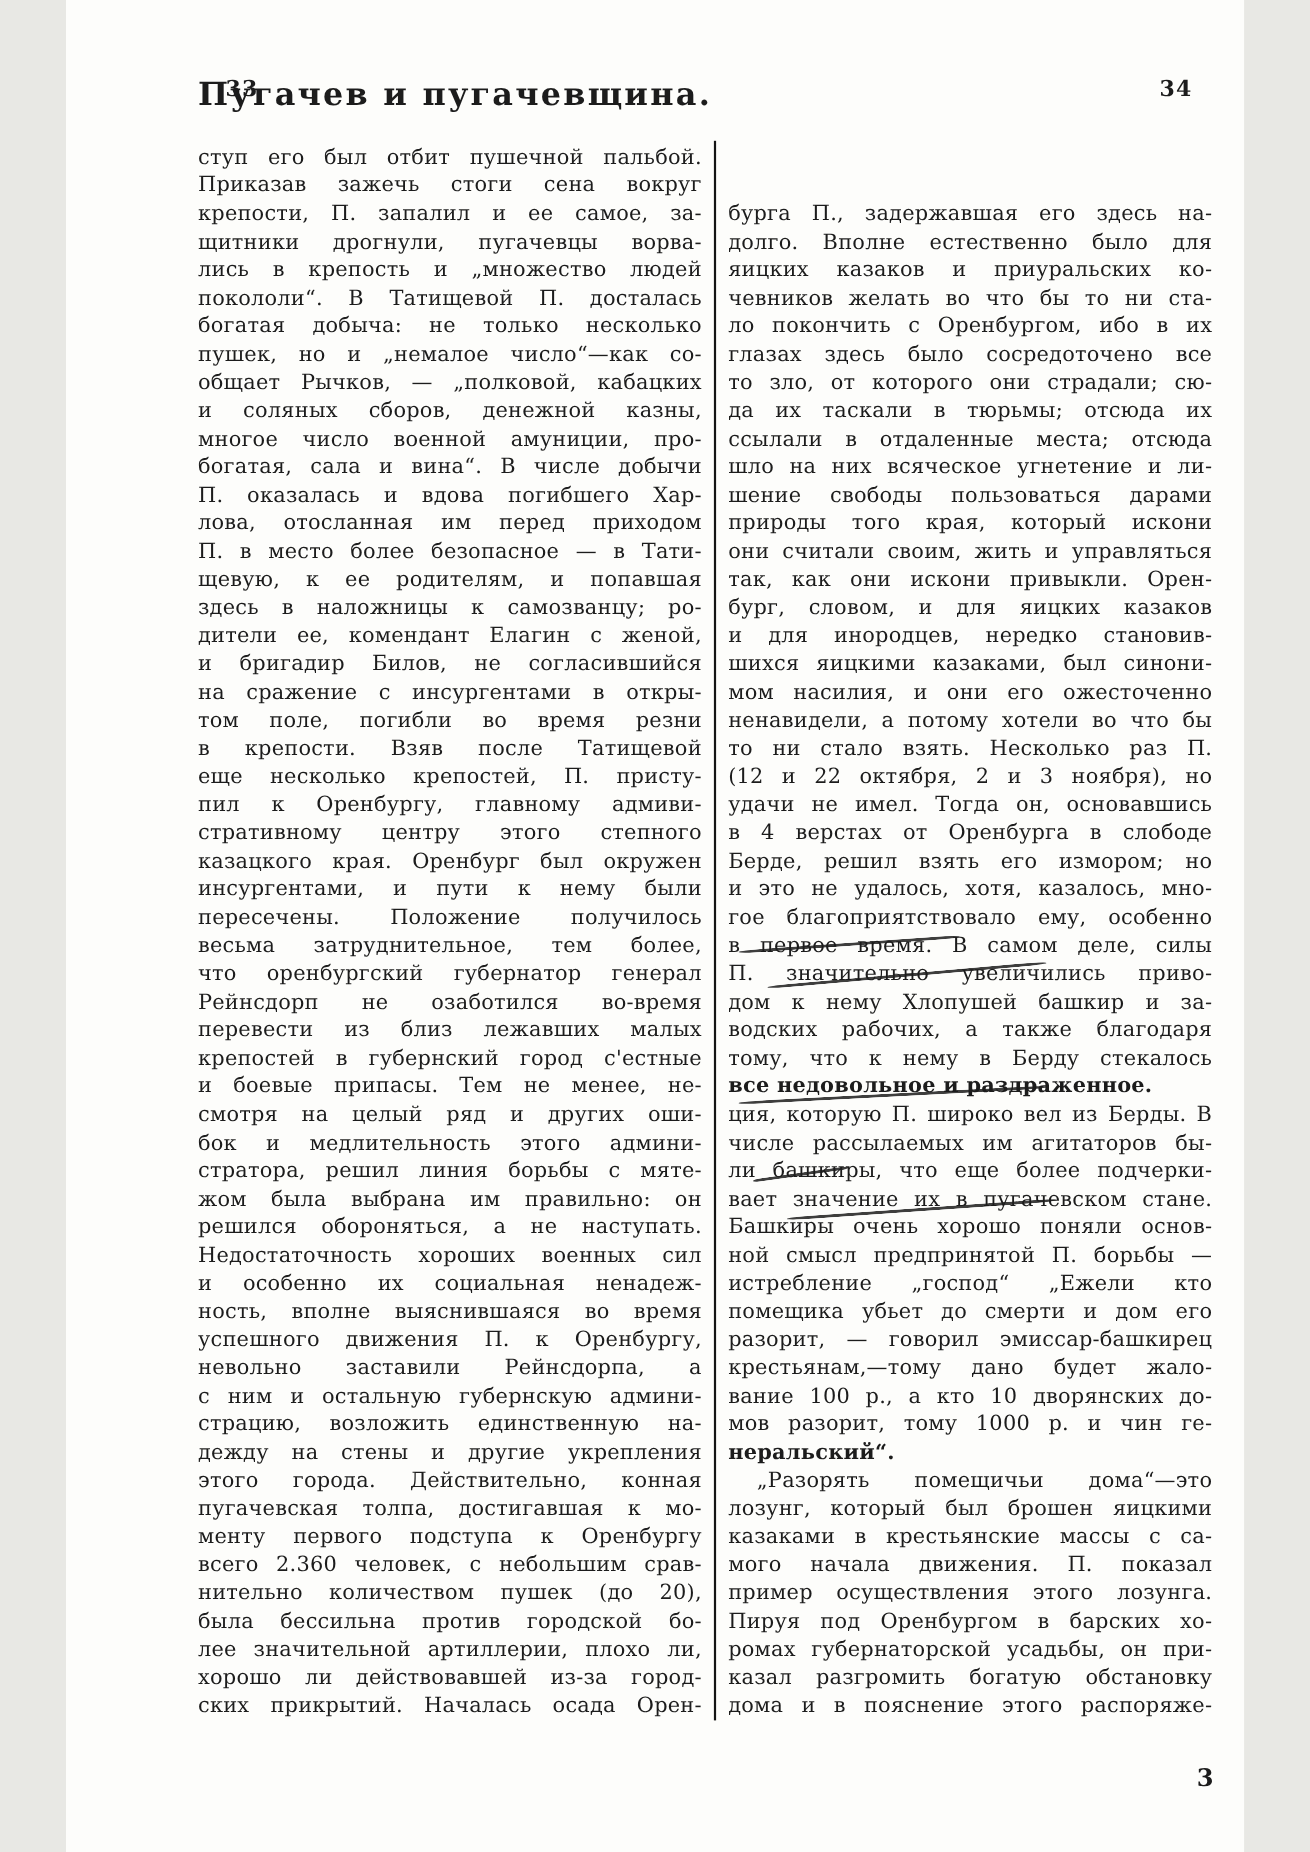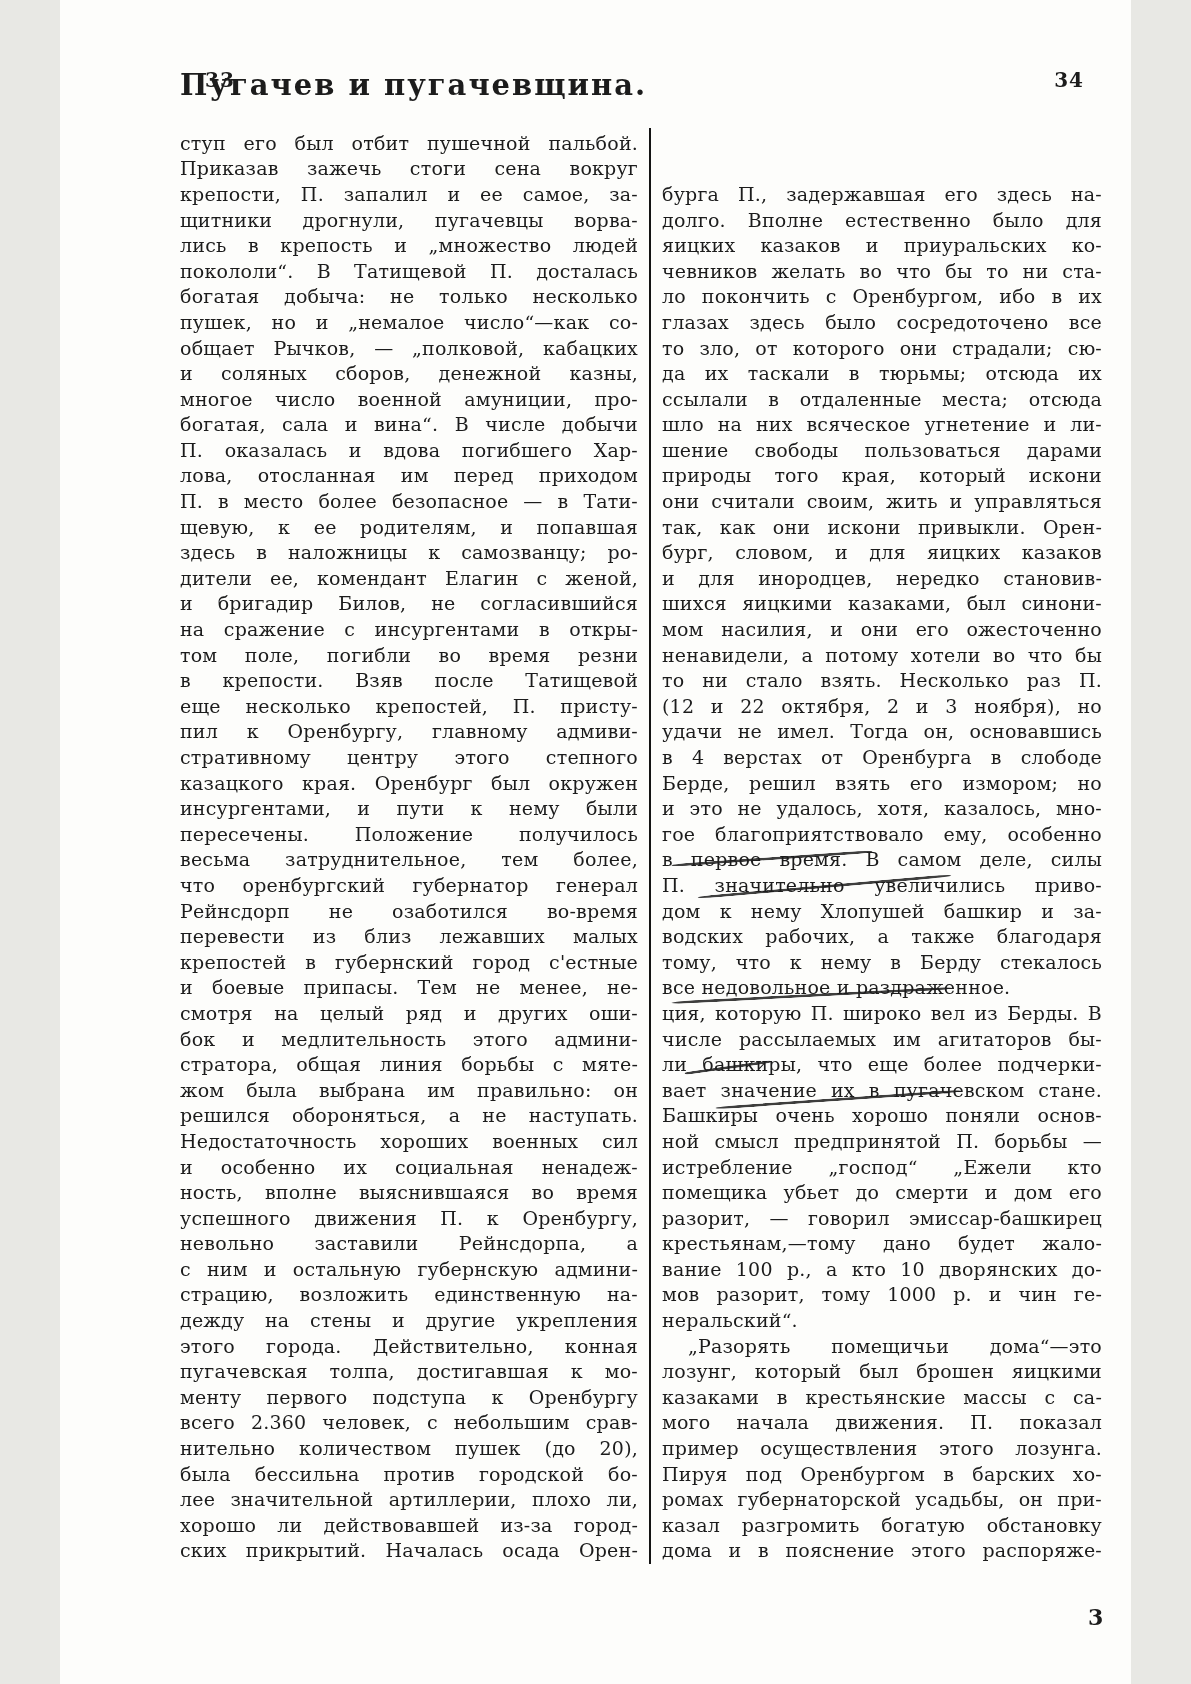--- a/index.html
+++ b/index.html
@@ -34,21 +34,21 @@
   }
   .line{
     position:relative;
     height:25.6px;line-height:25.6px;
     font-size:19px;
     text-align:justify;
     text-align-last:justify;
     white-space:nowrap;
     letter-spacing:.2px;
   }
-  .line.short{text-align-last:left;}
+  .line.short{text-align-last:left;font-weight:bold;}
   .line.indent{padding-left:26px;}
   .pen-mark{
     position:absolute;
     border-top:3px solid #1d1d1d;
     height:0;
     opacity:.85;
     border-radius:50%/6px;
     pointer-events:none;
   }
   .signature-mark{
@@ -98,21 +98,21 @@
         <div class="line">инсургентами, и пути к нему были</div>
         <div class="line">пересечены. Положение получилось</div>
         <div class="line">весьма затруднительное, тем более,</div>
         <div class="line">что оренбургский губернатор генерал</div>
         <div class="line">Рейнсдорп не озаботился во-время</div>
         <div class="line">перевести из близ лежавших малых</div>
         <div class="line">крепостей в губернский город с'естные</div>
         <div class="line">и боевые припасы. Тем не менее, не-</div>
         <div class="line">смотря на целый ряд и других оши-</div>
         <div class="line">бок и медлительность этого админи-</div>
-        <div class="line">стратора, общая линия борьбы с мяте-</div>
+        <div class="line">стратора, решил линия борьбы с мяте-</div>
         <div class="line">жом была выбрана им правильно: он</div>
         <div class="line">решился обороняться, а не наступать.</div>
         <div class="line">Недостаточность хороших военных сил</div>
         <div class="line">и особенно их социальная ненадеж-</div>
         <div class="line">ность, вполне выяснившаяся во время</div>
         <div class="line">успешного движения П. к Оренбургу,</div>
         <div class="line">невольно заставили Рейнсдорпа, а</div>
         <div class="line">с ним и остальную губернскую админи-</div>
         <div class="line">страцию, возложить единственную на-</div>
         <div class="line">дежду на стены и другие укрепления</div>

